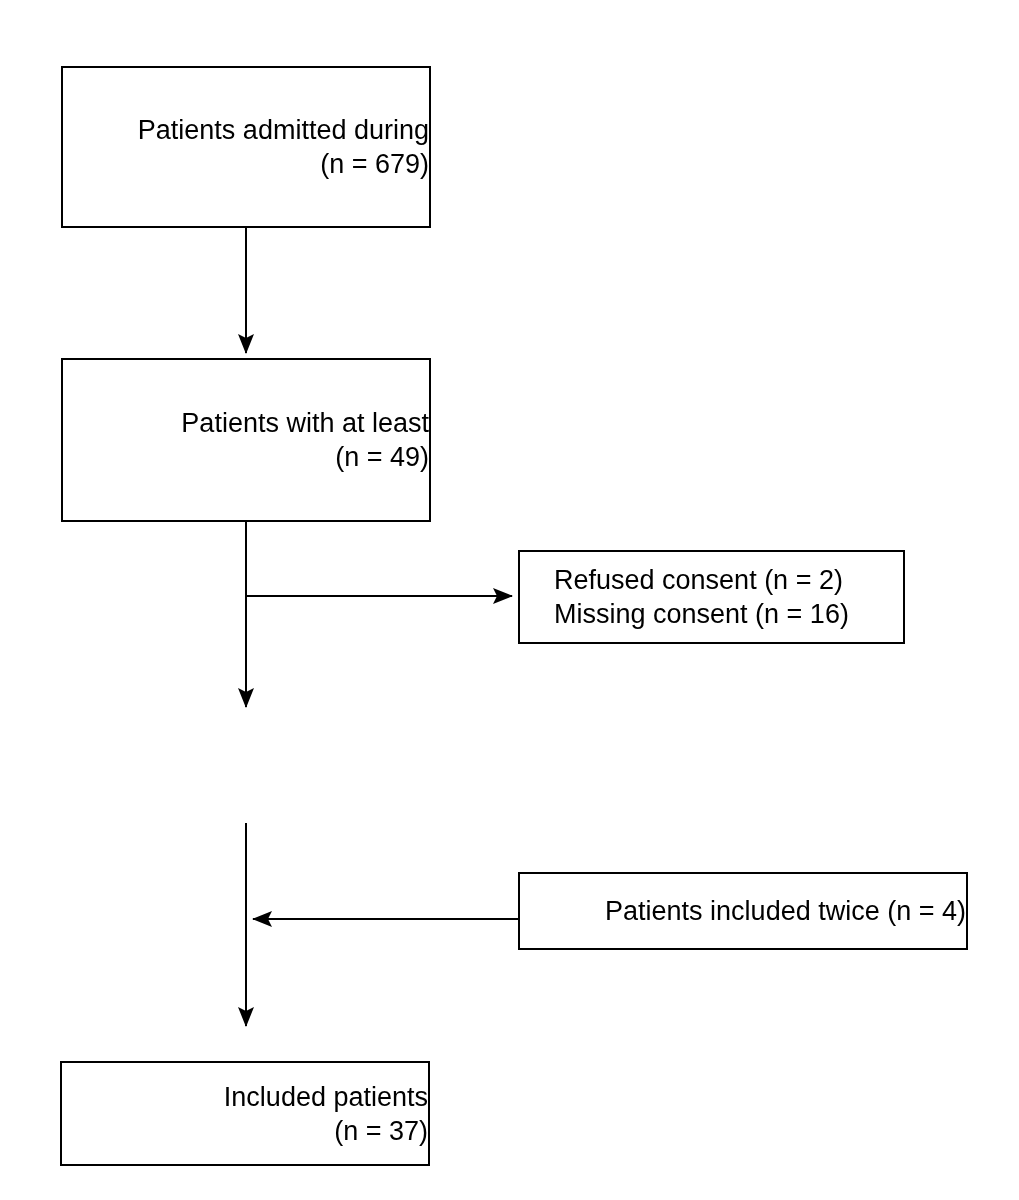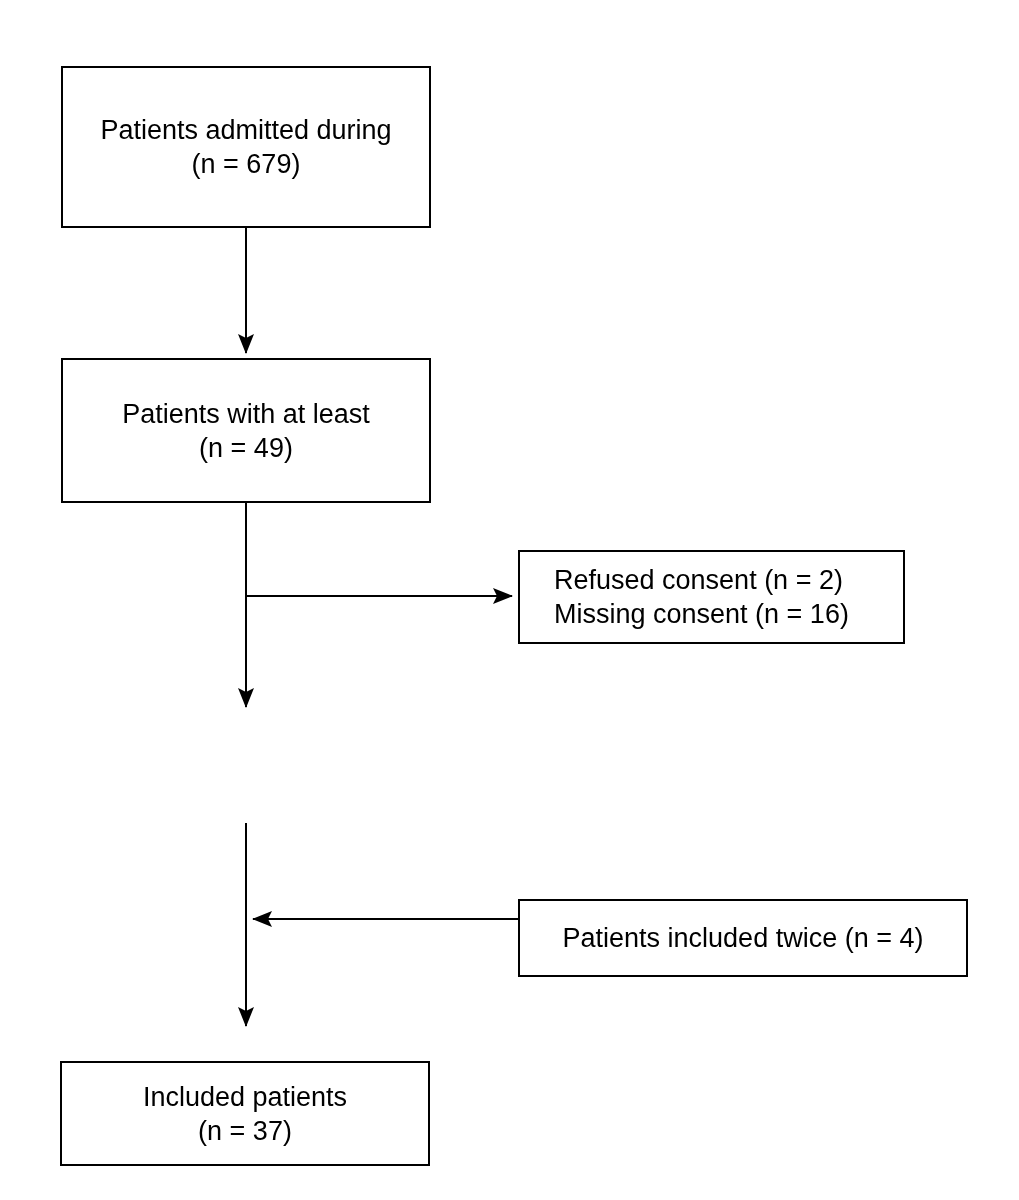--- a/index.html
+++ b/index.html
@@ -27,32 +27,32 @@
     position: absolute;
     box-sizing: border-box;
     border: 2px solid #000000;
     background: #ffffff;
     display: flex;
     flex-direction: column;
     justify-content: center;
     font-size: 27px;
     line-height: 34px;
   }
-  .box.center { align-items: center; text-align: center; }
+  .box.center { align-items: flex-end; text-align: center; }
   .box.leftalign { align-items: flex-start; text-align: left; padding-left: 34px; }
 
   
   .box-admitted     { left: 61px;  top: 66px;   width: 370px; height: 162px; }
-  .box-prescription { left: 61px;  top: 358px;  width: 370px; height: 145px; }
+  .box-prescription { left: 61px;  top: 358px;  width: 370px; height: 164px; }
   .box-eligible     { left: 63px;  top: 713px;  width: 372px; height: 110px; }
   .box-included     { left: 60px;  top: 1061px; width: 370px; height: 105px; }
 
   
   .box-consent { left: 518px; top: 550px; width: 387px; height: 94px; }
-  .box-twice   { left: 518px; top: 872px; width: 450px; height: 78px; margin-top: 27px; }
+  .box-twice   { left: 518px; top: 872px; width: 450px; height: 78px; }
 </style>
 </head>
 <body>
 
 <div class="canvas">
 
   <svg class="connectors" viewBox="0 0 1019 1200" xmlns="http://www.w3.org/2000/svg">
     <defs>
       <marker id="arrowhead" markerUnits="userSpaceOnUse" markerWidth="22" markerHeight="18" refX="19" refY="8" orient="auto">
         <polygon points="0,0 20,8 0,16 4,8" fill="#000000"></polygon>

